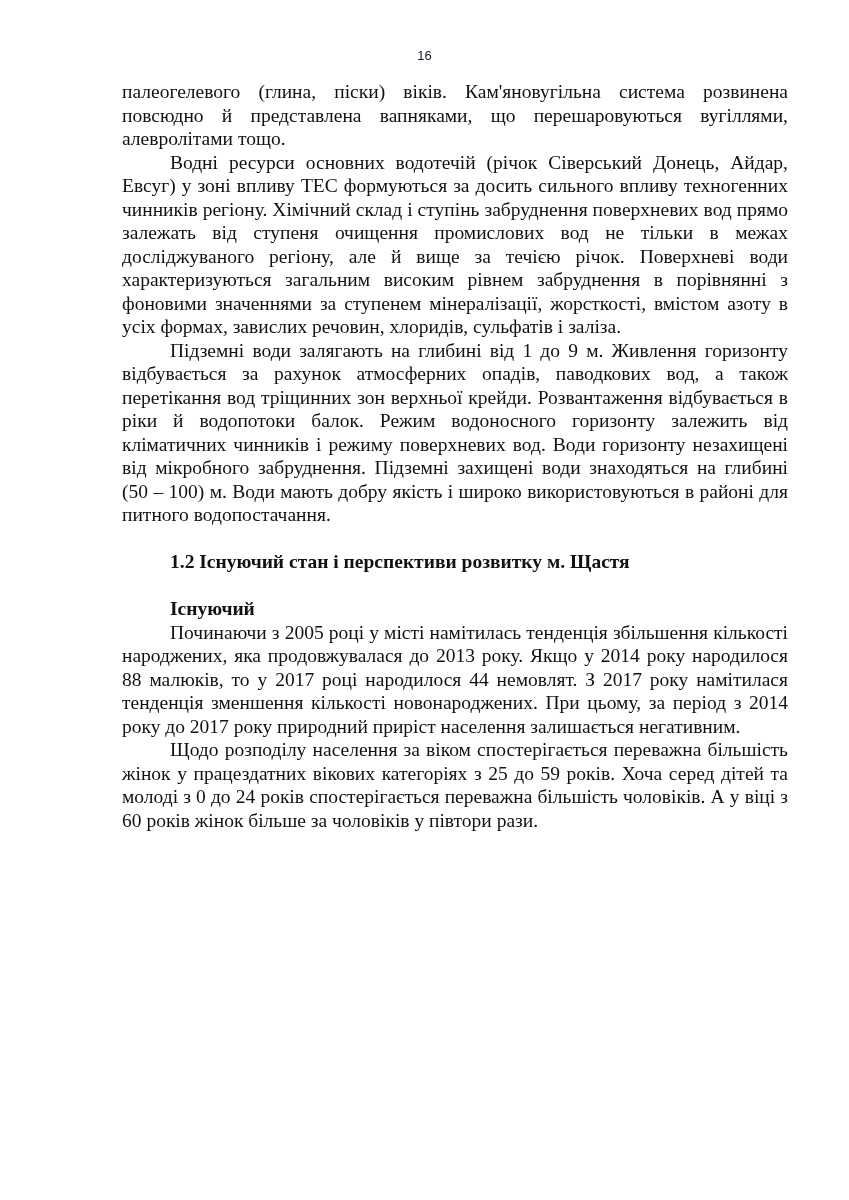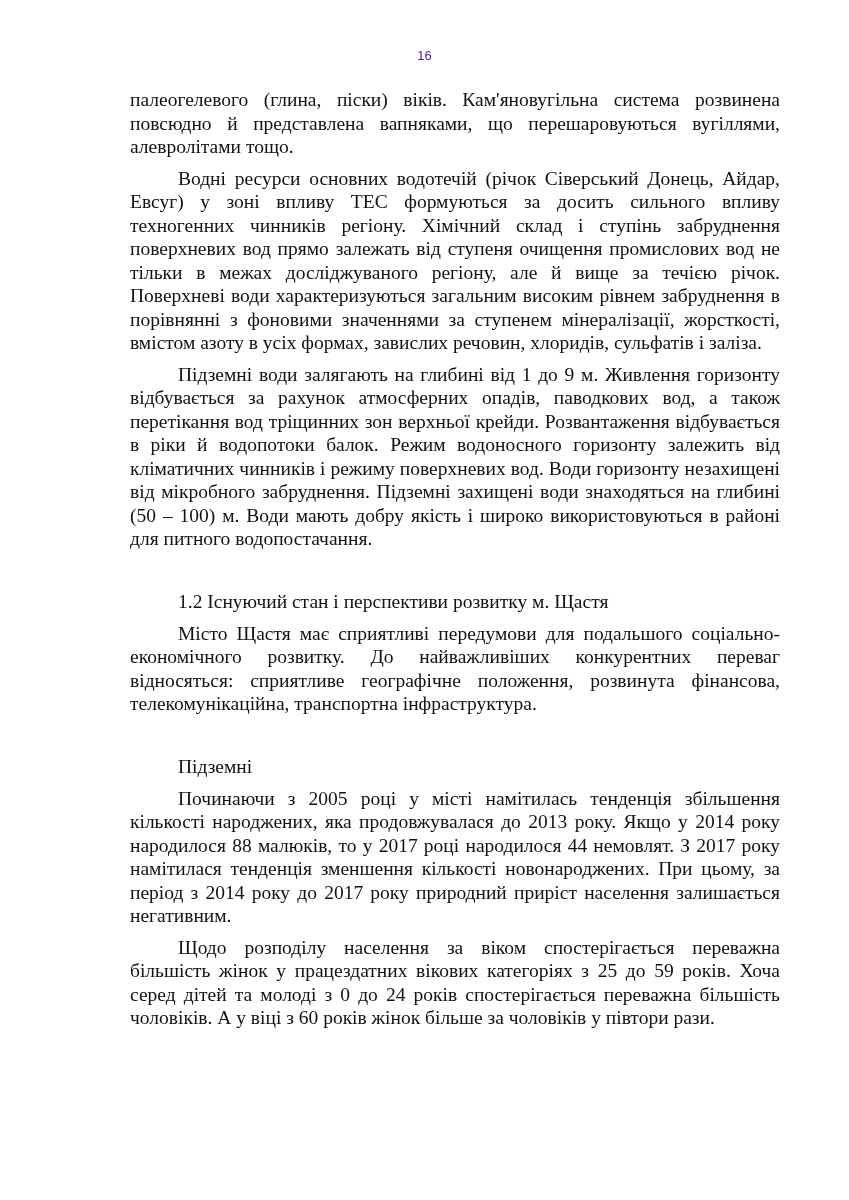--- a/index.html
+++ b/index.html
@@ -1,39 +1,38 @@
 <!DOCTYPE html>
 <html><head>
   <meta charset="utf-8">
   <style>
     html, body { margin: 0; padding: 0; background: #ffffff; }
     body { width: 849px; height: 1200px; position: relative; overflow: hidden; }
     .page-number {
       position: absolute; top: 48px; left: 0; width: 849px; text-align: center;
-      font-family: "Liberation Sans", sans-serif; font-size: 13px; color: #4c1d95;
+      font-family: "Liberation Sans", sans-serif; font-size: 13px; color: #0f172a;
     }
     .content {
       position: absolute; top: 80px; left: 122px; width: 666px;
       font-family: "Liberation Serif", serif; font-size: 19.5px; line-height: 23.5px;
       color: #111; text-align: justify;
     }
-    .content p { margin: 8px; }
+    .content p { margin: 0; }
     .indent { text-indent: 48px; }
-    .heading { font-weight: normal; text-indent: 48px; text-align: left; }
+    .heading { font-weight: bold; text-indent: 48px; text-align: left; }
     .gap { height: 23.5px; }
   </style>
 </head>
 <body>
 
 <div class="page-number">16</div>
 
 <div class="content">
   <p>палеогелевого (глина, піски) віків. Кам'яновугільна система розвинена повсюдно й представлена вапняками, що перешаровуються вугіллями, алевролітами тощо.</p>
   <p class="indent">Водні ресурси основних водотечій (річок Сіверський Донець, Айдар, Евсуг) у зоні впливу ТЕС формуються за досить сильного впливу техногенних чинників регіону. Хімічний склад і ступінь забруднення поверхневих вод прямо залежать від ступеня очищення промислових вод не тільки в межах досліджуваного регіону, але й вище за течією річок. Поверхневі води характеризуються загальним високим рівнем забруднення в порівнянні з фоновими значеннями за ступенем мінералізації, жорсткості, вмістом азоту в усіх формах, завислих речовин, хлоридів, сульфатів і заліза.</p>
   <p class="indent">Підземні води залягають на глибині від 1 до 9 м. Живлення горизонту відбувається за рахунок атмосферних опадів, паводкових вод, а також перетікання вод тріщинних зон верхньої крейди. Розвантаження відбувається в ріки й водопотоки балок. Режим водоносного горизонту залежить від кліматичних чинників і режиму поверхневих вод. Води горизонту незахищені від мікробного забруднення. Підземні захищені води знаходяться на глибині (50 – 100) м. Води мають добру якість і широко використовуються в районі для питного водопостачання.</p>
   <div class="gap"></div>
   <p class="heading">1.2 Існуючий стан і перспективи розвитку м. Щастя</p>
-  <p class="indent">Місто Щастя має сприятливі передумови для подальшого соціально-економічного розвитку. До найважливіших конкурентних переваг відносяться: сприятливе географічне положення, розвинута фінансова, телекомунікаційна, транспортна інфраструктура.</p>
   <div class="gap"></div>
-  <p class="heading">Підземні</p>
+  <p class="heading">Існуючий</p>
   <p class="indent">Починаючи з 2005 році у місті намітилась тенденція збільшення кількості народжених, яка продовжувалася до 2013 року. Якщо у 2014 року народилося 88 малюків, то у 2017 році народилося 44 немовлят. З 2017 року намітилася тенденція зменшення кількості новонароджених. При цьому, за період з 2014 року до 2017 року природний приріст населення залишається негативним.</p>
   <p class="indent">Щодо розподілу населення за віком спостерігається переважна більшість жінок у працездатних вікових категоріях з 25 до 59 років. Хоча серед дітей та молоді з 0 до 24 років спостерігається переважна більшість чоловіків. А у віці з 60 років жінок більше за чоловіків у півтори рази.</p>
 </div>
 
 </body></html>

